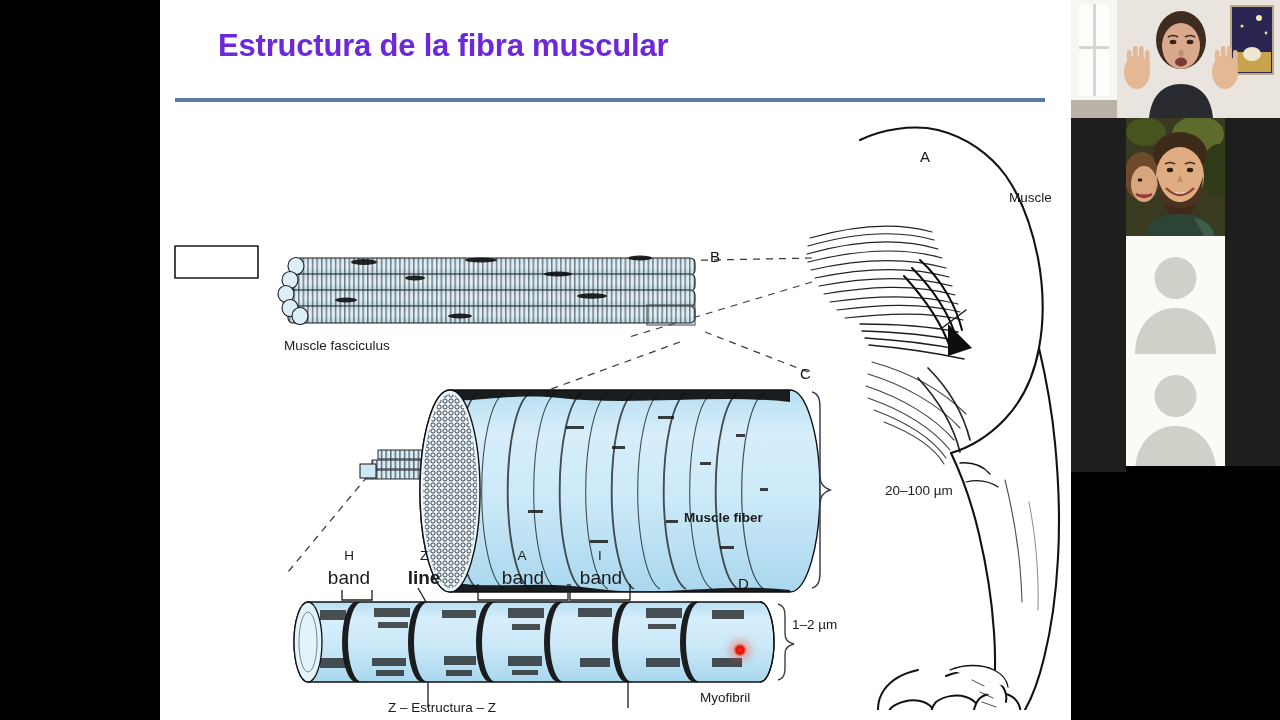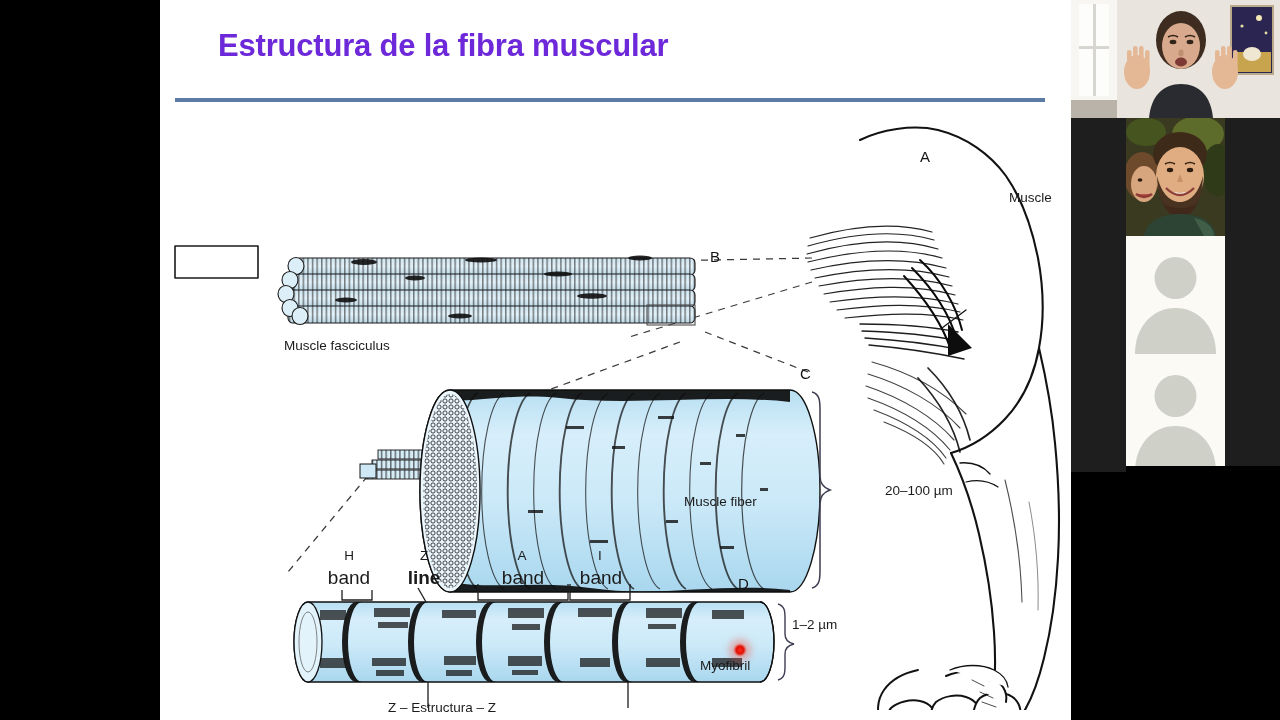--- a/index.html
+++ b/index.html
@@ -433,25 +433,25 @@
         </g>
       </svg>
 
       <div class="fig-label letter" style="left:760px; top:38px;">A</div>
       <div class="fig-label" style="left:849px; top:72px;margin-top:8px;">Muscle</div>
 
       <div class="fig-label letter" style="left:550px; top:138px;">B</div>
       <div class="fig-label" style="left:124px; top:228px;">Muscle fasciculus</div>
 
       <div class="fig-label letter" style="left:640px; top:255px;">C</div>
-      <div class="fig-label" style="left:524px; top:384px;">Muscle fiber</div>
+      <div class="fig-label" style="left:524px; top:400px;font-weight:bold;">Muscle fiber</div>
       <div class="fig-label" style="left:682px; top:373px;margin-left:43px;">20–100 µm</div>
 
       <div class="fig-label letter" style="left:578px; top:465px;">D</div>
-      <div class="fig-label" style="left:540px; top:548px;text-align:right;">Myofibril</div>
+      <div class="fig-label" style="left:540px; top:580px;text-align:right;">Myofibril</div>
       <div class="fig-label" style="left:632px; top:507px;">1–2 µm</div>
 
       <div class="fig-label center" style="left:166px; top:438px; width:46px;">H</div>
       <div class="fig-label center small" style="left:160px; top:457px; width:58px;">band</div>
 
       <div class="fig-label center" style="left:244px; top:438px; width:40px;">Z</div>
       <div class="fig-label center small" style="left:240px; top:457px; width:48px;font-weight:bold;">line</div>
 
       <div class="fig-label center" style="left:342px; top:438px; width:40px;">A</div>
       <div class="fig-label center small" style="left:334px; top:457px; width:58px;">band</div>

